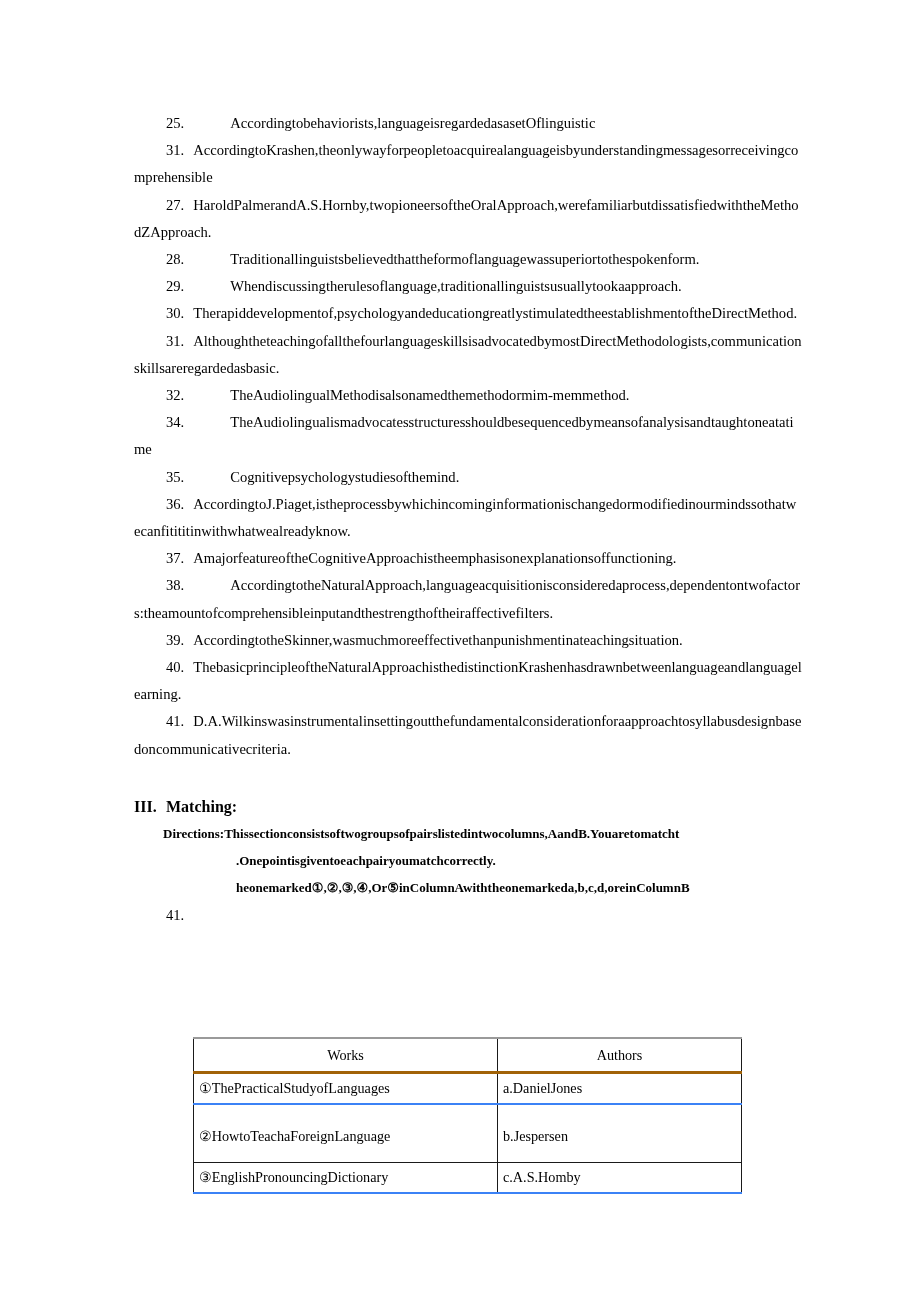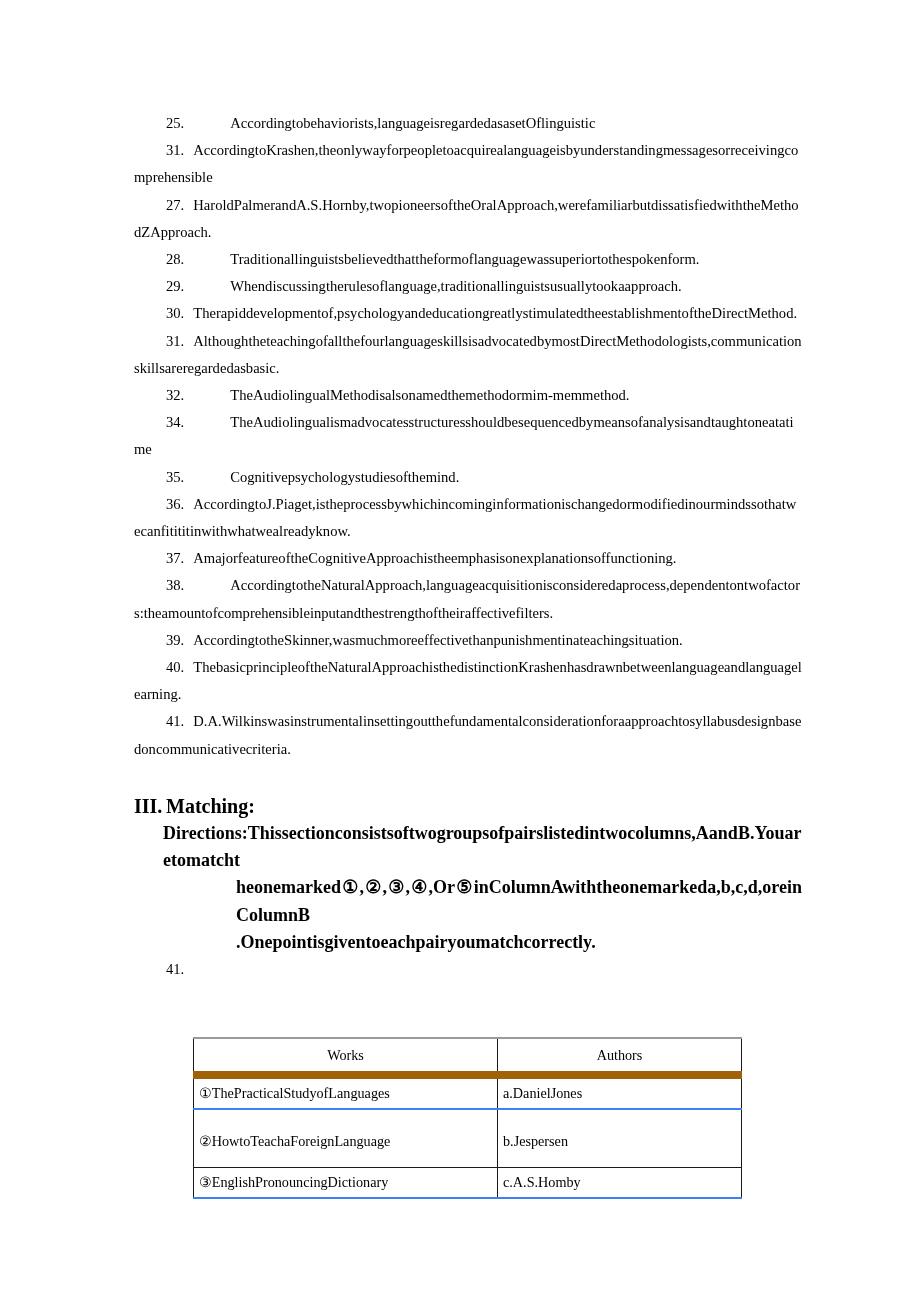--- a/index.html
+++ b/index.html
@@ -37,33 +37,33 @@
   }
   .item .num {
     display: inline-block;
     margin-left: 32px;
   }
   .gap-wide { display: inline-block; width: 46px; }
   .gap-narrow { display: inline-block; width: 9px; }
 
   
   .section-head {
-    font-size: 20px;
+    font-size: 16px;
     line-height: 27.2px;
     font-weight: bold;
     margin: 0;
     padding-top: 30px;
   }
   .section-head .sec-num {
     display: inline-block;
     width: 32px;
   }
 
   .directions {
-    font-size: 18px;
+    font-size: 13px;
     line-height: 27.2px;
     font-weight: bold;
     margin: 0;
     padding-left: 29px;
     text-indent: 0;
     text-align: justify;
     text-justify: inter-character;
     word-break: break-all;
     overflow-wrap: anywhere;
   }
@@ -105,21 +105,21 @@
     border-bottom: 1px solid #1a1a1a;
     padding: 0 5px;
     vertical-align: middle;
     font-weight: normal;
     height: 29px;
     overflow: hidden;
     white-space: nowrap;
   }
   table.matching thead th {
     height: 32px;
-    border-bottom: 8px solid #a16207;
+    border-bottom: 3px solid #a16207;
     border-top: 2px solid #9a9a9a;
   }
   table.matching thead th.works-head {
     text-align: center;
   }
   table.matching thead th.authors-head {
     text-align: center;
   }
   table.matching tbody td {
     text-align: left;
@@ -173,22 +173,22 @@
     <p class="item"><span class="num">39.</span><span class="gap-narrow"></span><span>AccordingtotheSkinner,wasmuchmoreeffectivethanpunishmentinateachingsituation.</span></p>
 
     <p class="item"><span class="num">40.</span><span class="gap-narrow"></span><span>ThebasicprincipleoftheNaturalApproachisthedistinctionKrashenhasdrawnbetweenlanguageandlanguagelearning.</span></p>
 
     <p class="item"><span class="num">41.</span><span class="gap-narrow"></span><span>D.A.Wilkinswasinstrumentalinsettingoutthefundamentalconsiderationforaapproachtosyllabusdesignbasedoncommunicativecriteria.</span></p>
 
     <p class="section-head"><span class="sec-num">III.</span><span>Matching:</span></p>
 
     <p class="directions">
         <span class="dir-line">Directions:Thissectionconsistsoftwogroupsofpairslistedintwocolumns,AandB.Youaretomatcht</span>
+        <span class="dir-line indented">.Onepointisgiventoeachpairyoumatchcorrectly.</span>
         <span class="dir-line indented">heonemarked①,②,③,④,Or⑤inColumnAwiththeonemarkeda,b,c,d,oreinColumnB</span>
-        <span class="dir-line indented">.Onepointisgiventoeachpairyoumatchcorrectly.</span>
       </p>
 
     <p class="q-label">41.</p>
 
   </div>
 
   <div class="table-wrap">
     <table class="matching">
       <colgroup>
         <col class="c-works">

